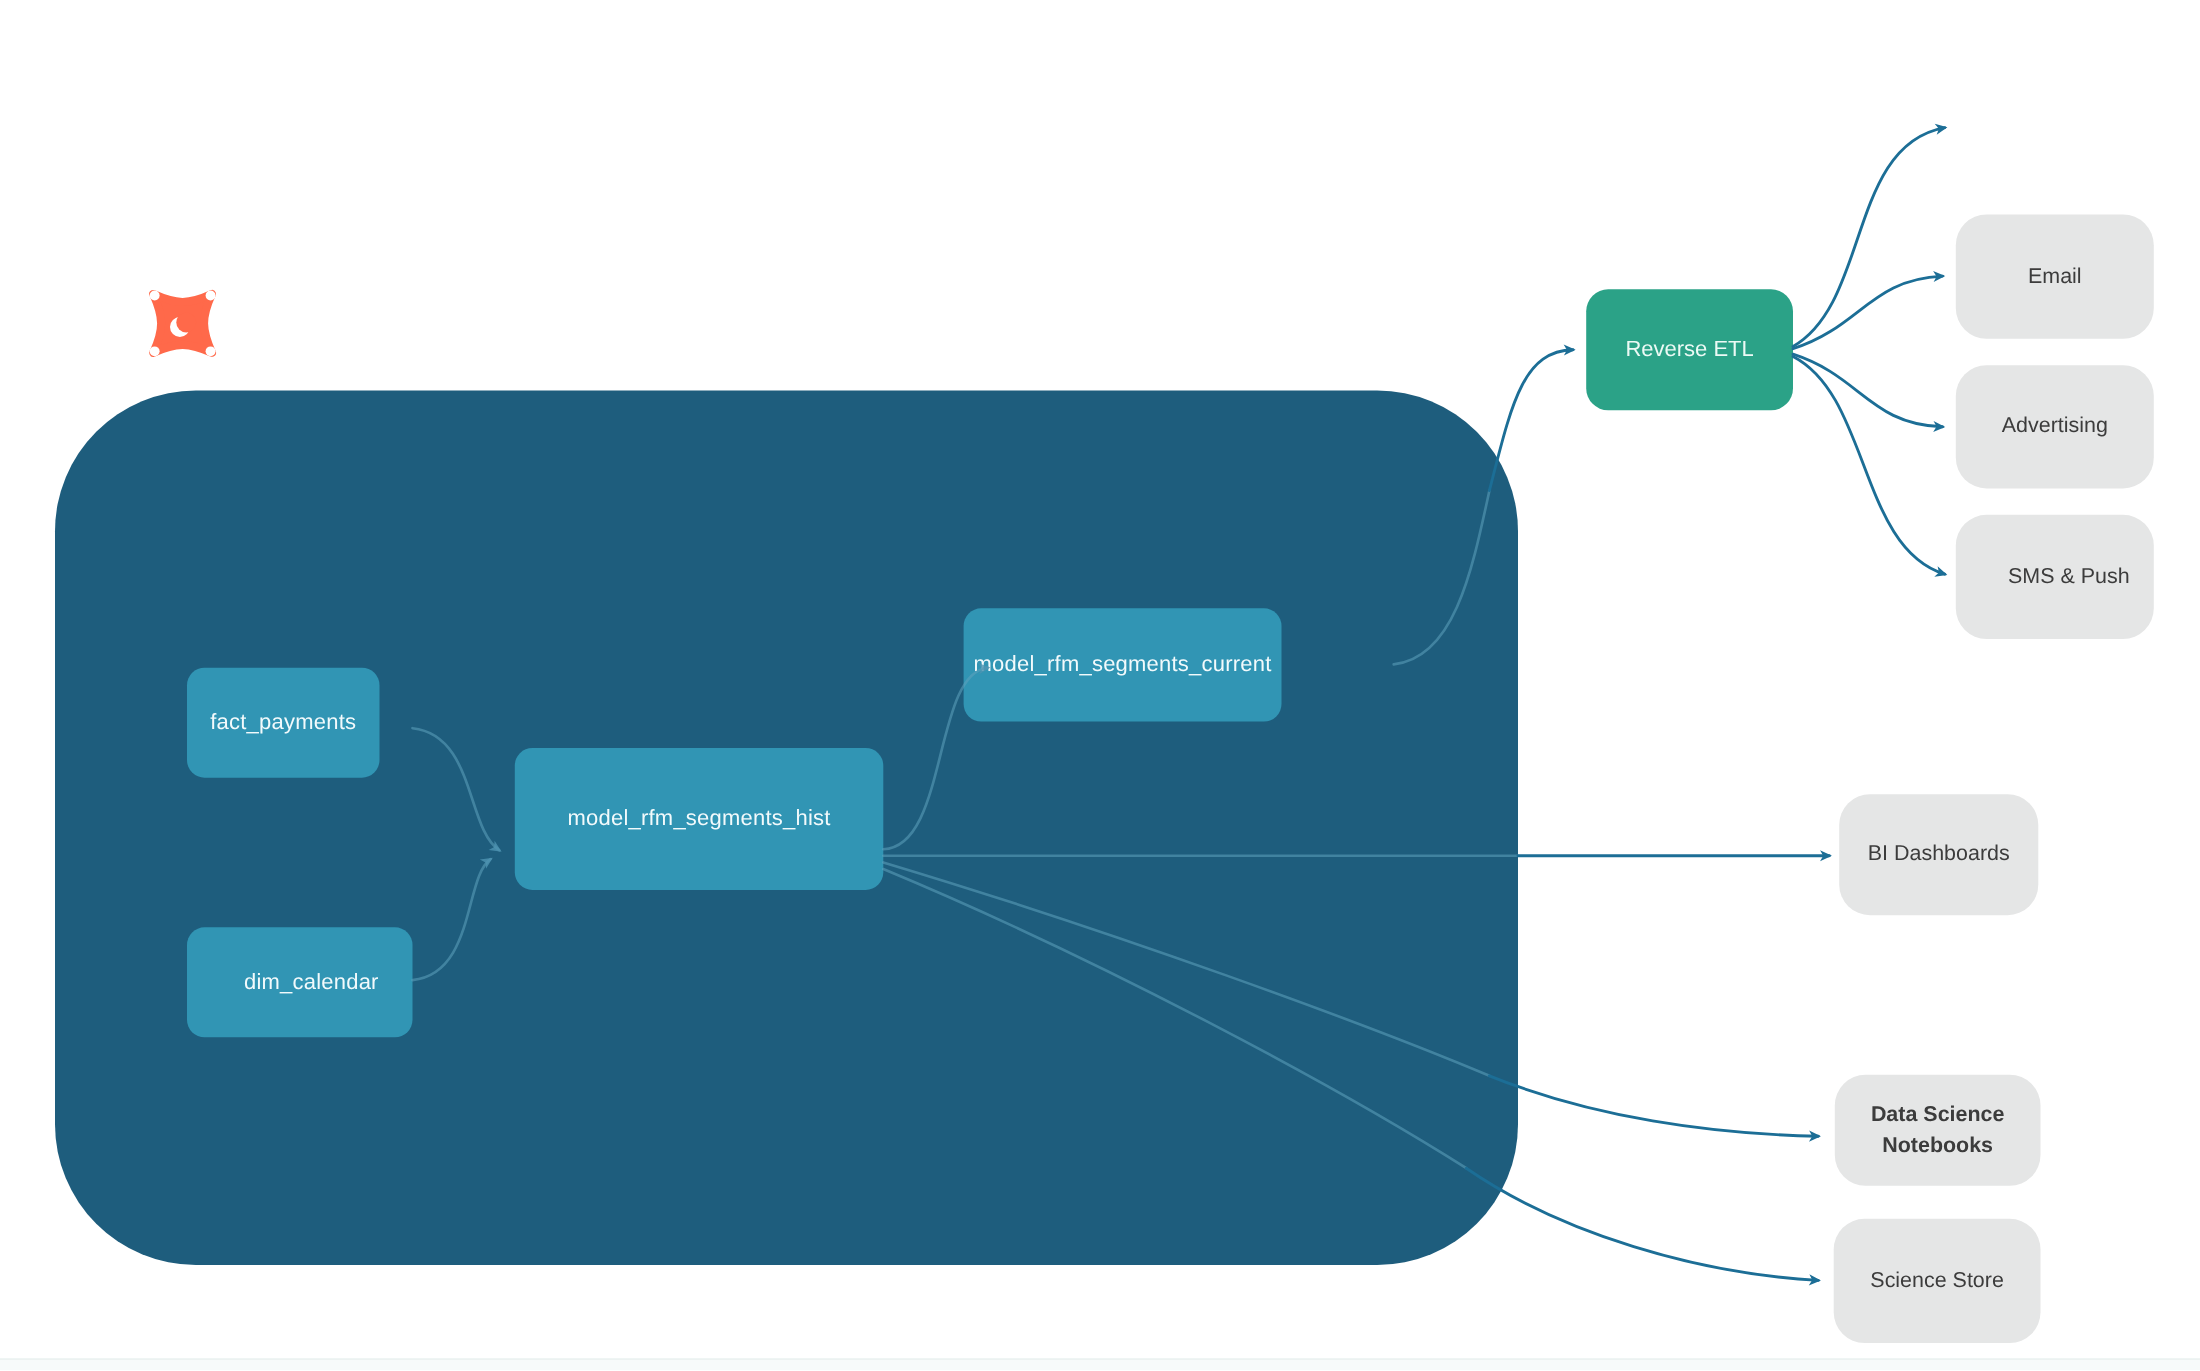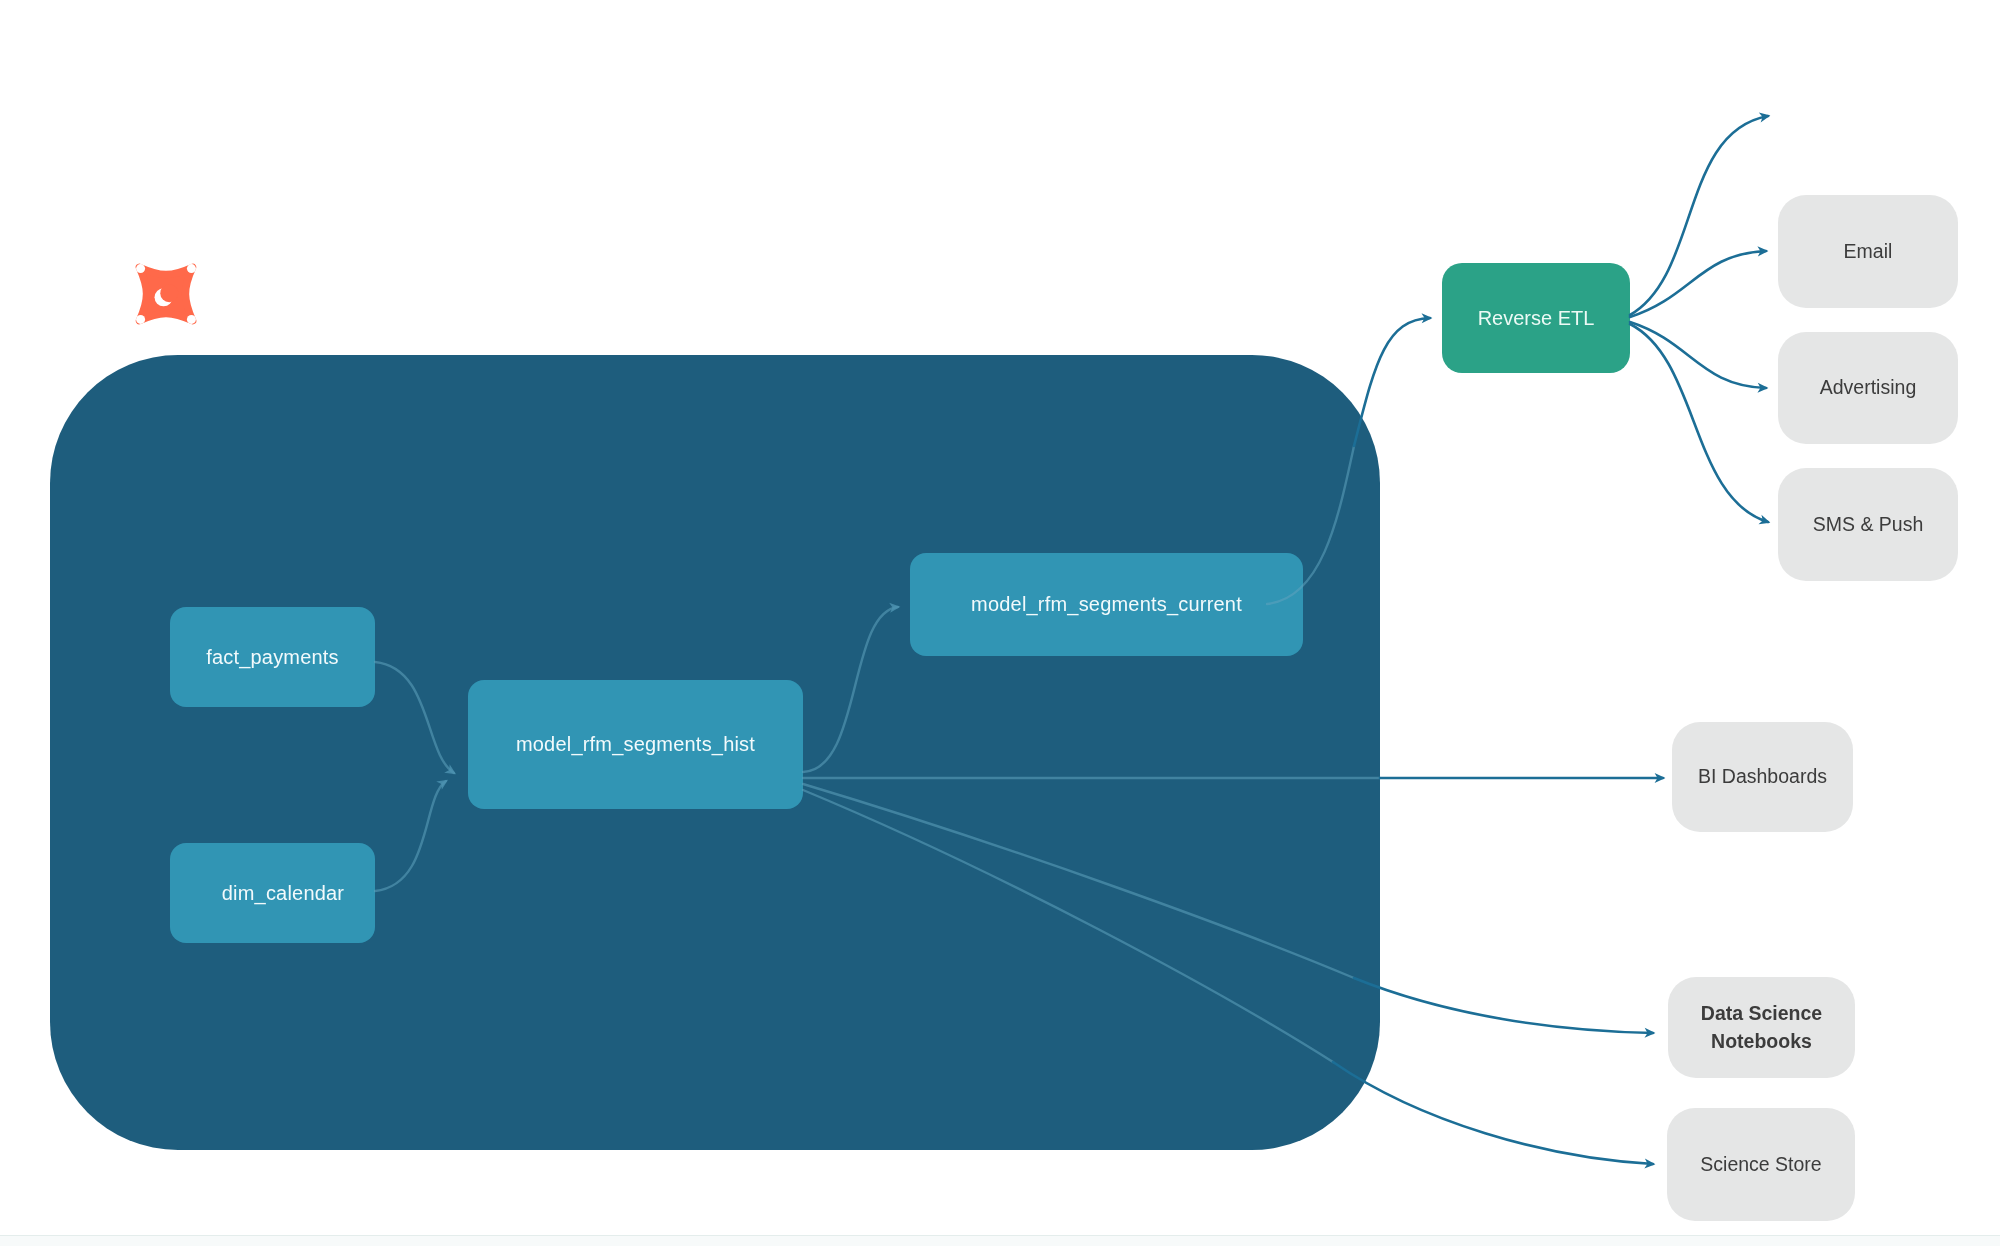--- a/index.html
+++ b/index.html
@@ -25,29 +25,29 @@
     background:#3195B4;color:#F2FAFC;border-radius:16px;
     font-size:20px;letter-spacing:0.2px;
   }
   .green-node{
     background:#2BA287;color:#ECFAF5;border-radius:20px;font-size:20px;
   }
   .dest{
     background:#E5E6E6;color:#3C3C3C;border-radius:28px;
     font-size:19.5px;line-height:1.4;padding:0 22px;
   }
-  .n-fact{left:170px;top:607px;width:205px;height:100px;}
+  .n-fact{left:170px;top:607px;width:175px;height:100px;}
   .n-dim{left:170px;top:843px;width:205px;height:100px;padding-left:21px;}
   .n-hist{left:468px;top:680px;width:335px;height:129px;}
-  .n-current{left:910px;top:553px;width:393px;height:103px;}
+  .n-current{left:876px;top:553px;width:289px;height:103px;}
   .n-retl{left:1442px;top:263px;width:188px;height:110px;}
   .n-crm{left:1778px;top:58px;width:180px;height:114px;}
   .n-email{left:1778px;top:195px;width:180px;height:113px;}
   .n-adv{left:1778px;top:332px;width:180px;height:112px;}
-  .n-sms{left:1778px;top:468px;width:180px;height:113px;}
+  .n-sms{left:1778px;top:468px;width:180px;height:113px;justify-content:flex-end;}
   .n-bi{left:1672px;top:722px;width:181px;height:110px;}
   .n-ds{left:1668px;top:977px;width:187px;height:101px;font-weight:bold;}
   .n-fs{left:1667px;top:1108px;width:188px;height:113px;}
   
   .logo{position:absolute;left:125px;top:253px;display:flex;align-items:center;z-index:2;}
   .logo-icon{width:82px;height:82px;display:block;}
   .logo-text{
     font-family:"DejaVu Sans","Liberation Sans",sans-serif;
     font-weight:800;font-size:72px;color:#141414;line-height:82px;
     letter-spacing:-2px;margin-left:8px;

